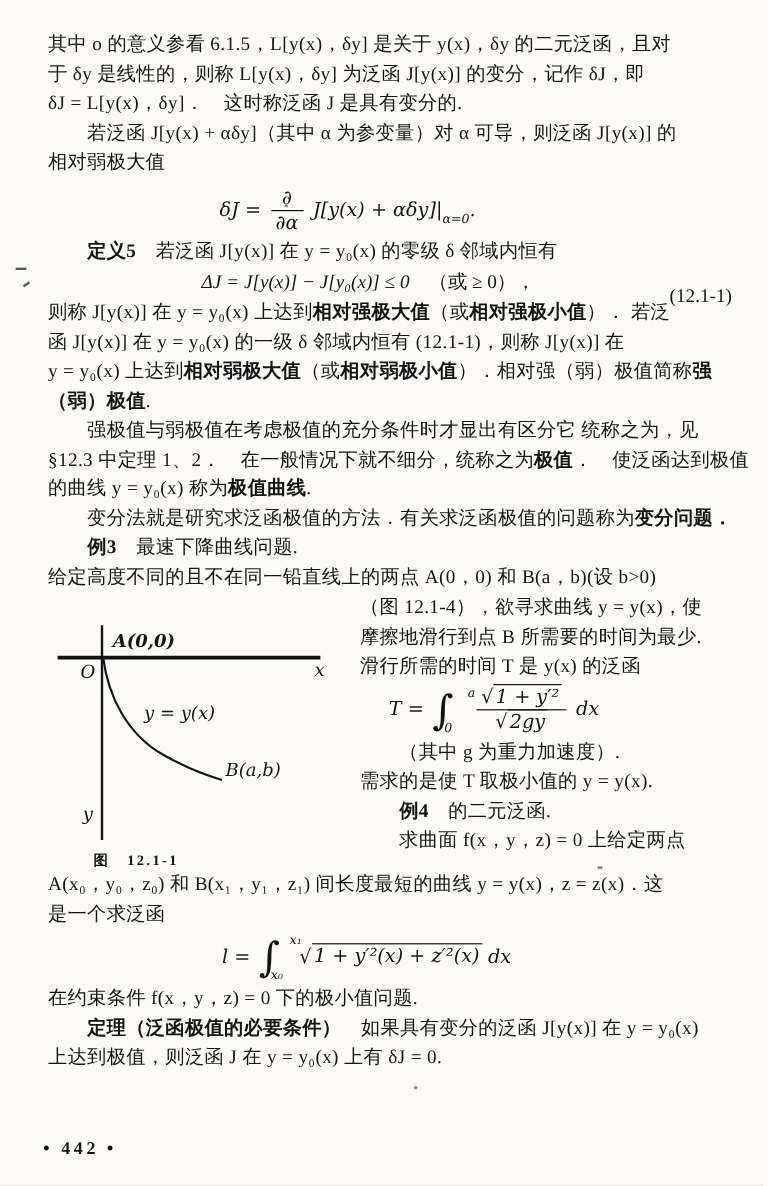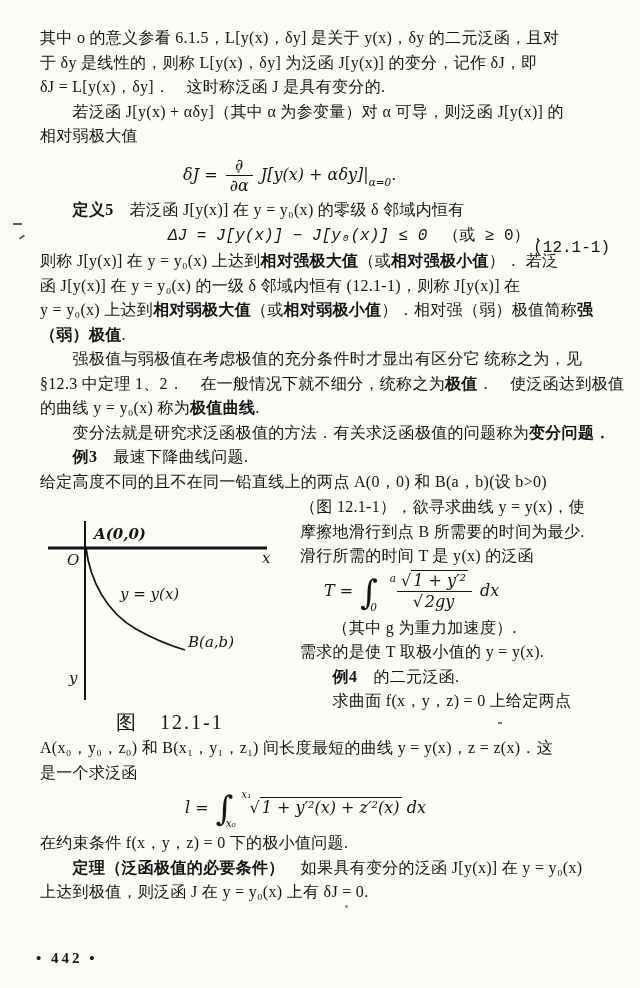--- a/index.html
+++ b/index.html
@@ -35,21 +35,20 @@
   .frac .num { display:block; border-bottom:1.3px solid #141414; padding:0 4px 1px; }
   .frac .den { display:block; padding:1px 4px 0; }
   .limsub { font-size:10.5px; vertical-align:-6px; font-style:italic; }
 
   .eqline {
     position:relative;
     margin:1px 0 1px 128px;
     font-size:16px;
     line-height:24.5px;
     white-space:nowrap;
-    font-family:Liberation Mono, monospace;
   }
   .eqline .eqno {
     position:absolute; right:8px; top:12px;
     font-style:normal;
   }
 
   .intwrap { display:inline-block; position:relative; padding:0 16px 0 2px; vertical-align:middle; }
   .intsym { font-size:34px; font-style:normal; line-height:1; }
   .ilim-sup { position:absolute; top:-3px; right:-2px; font-size:10.5px; font-style:italic; }
   .ilim-sub { position:absolute; bottom:-4px; left:12px; font-size:10.5px; font-style:italic; }
@@ -58,22 +57,22 @@
 
   .fT { margin:3px 0 4px 24px; }
   .fl { margin:6px 0 6px 145px; }
 
   
   .twocol { display:flex; margin-top:1px; }
   .figcol { width:260px; flex:0 0 260px; }
   .rightcol { width:320px; flex:1; }
   .figcol svg { display:block; }
   .figcaption {
-    font-size:20px; font-weight:normal; letter-spacing:2px;
-    margin:6px 0 0 76px; white-space:pre;
+    font-size:12px; font-weight:bold; letter-spacing:2px;
+    margin:6px 0 0 38px; white-space:pre;
   }
   .figtext { font-family:"DejaVu Serif","Liberation Serif",serif; font-style:italic; font-size:15px; fill:#141414; }
   .figtext-b { font-weight:bold; }
 
   .pagenum {
     position:absolute; left:36px; top:950px;
     font-size:15px; font-weight:bold; letter-spacing:3px;
   }
 
   
@@ -152,21 +151,21 @@
         <text x="222" y="68" class="figtext">x</text>
         <text x="29" y="188" class="figtext">y</text>
         <text x="80" y="104" class="figtext">y = y(x)</text>
         <text x="148" y="152" class="figtext">B(a,b)</text>
       </svg>
       <div class="figcaption">图　12.1-1</div>
     </div>
 
     <div class="rightcol">
       <div>
-          <div class="tline"><span>（图 12.1-1），欲寻求曲线 y = y(x)，使</span></div>
+          <div class="tline"><span>（图 12.1-4），欲寻求曲线 y = y(x)，使</span></div>
           <div class="tline"><span>摩擦地滑行到点 B 所需要的时间为最少.</span></div>
           <div class="tline"><span>滑行所需的时间 T 是 y(x) 的泛函</span></div>
         </div>
 
       <div class="formula-line fT">
         <span>T = </span><span class="intwrap"><span class="intsym">∫</span><span class="ilim-sup">a</span><span class="ilim-sub">0</span></span><span class="frac"><span class="num"><span class="radsym">√</span><span class="radbar">1 + y′²</span></span><span class="den"><span class="radsym">√</span><span class="radbar">2gy</span></span></span><span> dx</span>
       </div>
 
       <div>
           <div class="tline"><span>　　（其中 g 为重力加速度）.</span></div>

